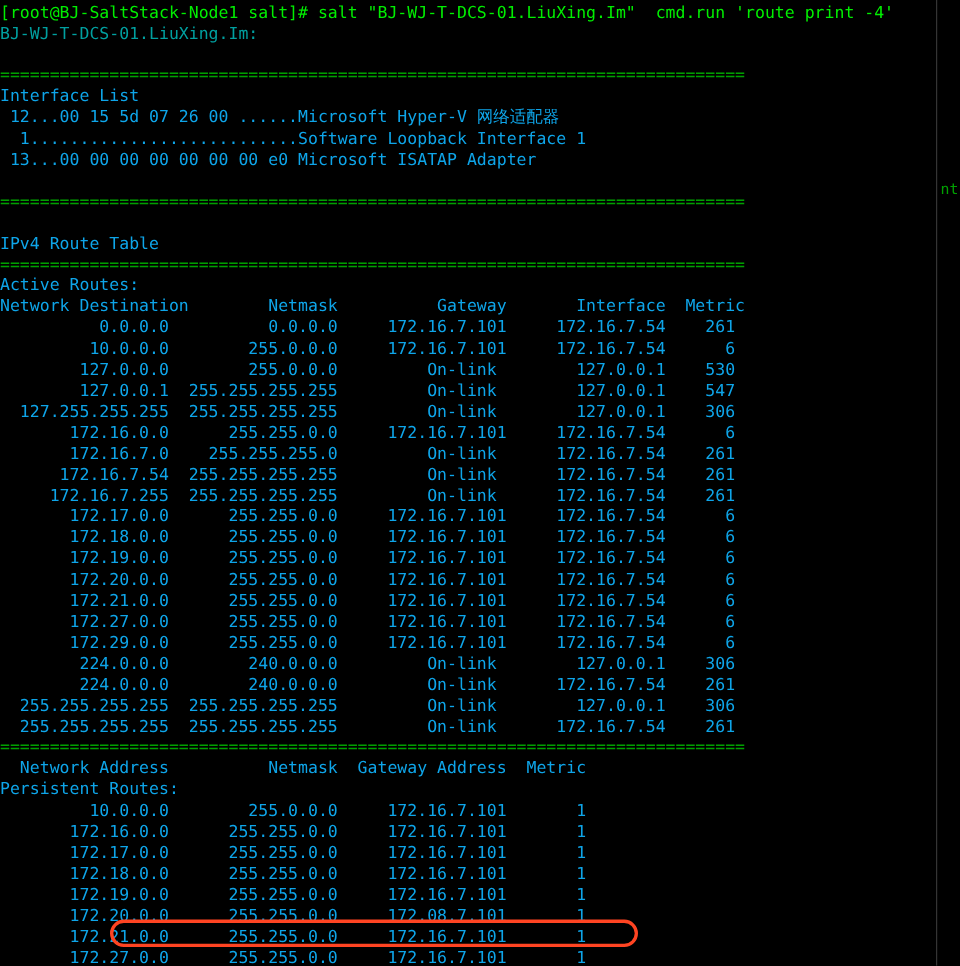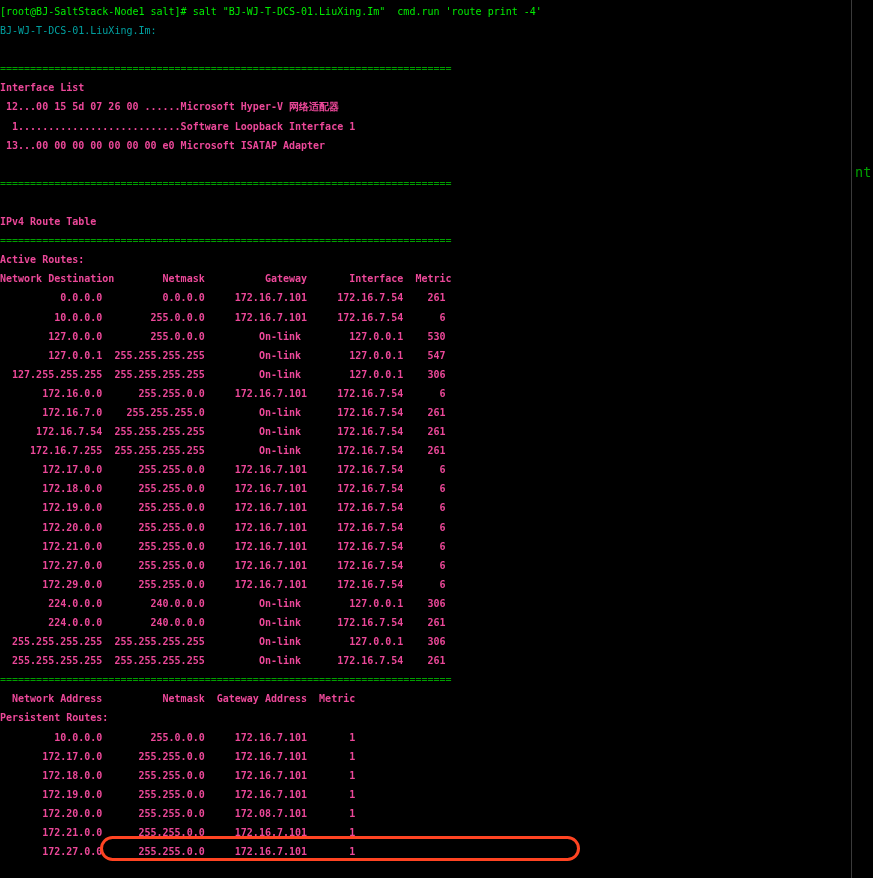--- a/index.html
+++ b/index.html
@@ -46,32 +46,32 @@
   .screen {
     position: absolute;
     top: 0;
     left: 0;
     width: 851px;
     padding: 2px 0 0 0;
     box-sizing: border-box;
   }
 
   .line {
-    font-size: 10px;
+    font-size: 15px;
     line-height: 19.1px;
     white-space: pre;
     color: #00a000;
     letter-spacing: 0px;
     height: 19.1px;
   }
 
   .line.cmd      { color: #00ee00; }
   .line.host     { color: #00a0a0; }
   .line.sep      { color: #00a000; }
-  .line.body     { color: #ec4899; font-weight: bold; }
+  .line.body     { color: #0ea5e9; }
   .line.blank    { color: transparent; }
 
   
   .highlight-ring {
     position: absolute;
     left: 100px;
     top: 836px;
     width: 480px;
     height: 25px;
     border: 3px solid #ff4422;
@@ -128,20 +128,21 @@
     <div class="line body">        224.0.0.0        240.0.0.0         On-link      172.16.7.54    261</div>
     <div class="line body">  255.255.255.255  255.255.255.255         On-link        127.0.0.1    306</div>
     <div class="line body">  255.255.255.255  255.255.255.255         On-link      172.16.7.54    261</div>
 
     <div class="line sep">===========================================================================</div>
 
     <div class="line body">  Network Address          Netmask  Gateway Address  Metric</div>
     <div class="line body">Persistent Routes:</div>
 
     <div class="line body">         10.0.0.0        255.0.0.0     172.16.7.101       1</div>
+    <div class="line body">       172.16.0.0      255.255.0.0     172.16.7.101       1</div>
     <div class="line body">       172.17.0.0      255.255.0.0     172.16.7.101       1</div>
     <div class="line body">       172.18.0.0      255.255.0.0     172.16.7.101       1</div>
     <div class="line body">       172.19.0.0      255.255.0.0     172.16.7.101       1</div>
     <div class="line body">       172.20.0.0      255.255.0.0     172.08.7.101       1</div>
     <div class="line body">       172.21.0.0      255.255.0.0     172.16.7.101       1</div>
     <div class="line body">       172.27.0.0      255.255.0.0     172.16.7.101       1</div>
 
   </div>
 
   <div class="highlight-ring"></div>

